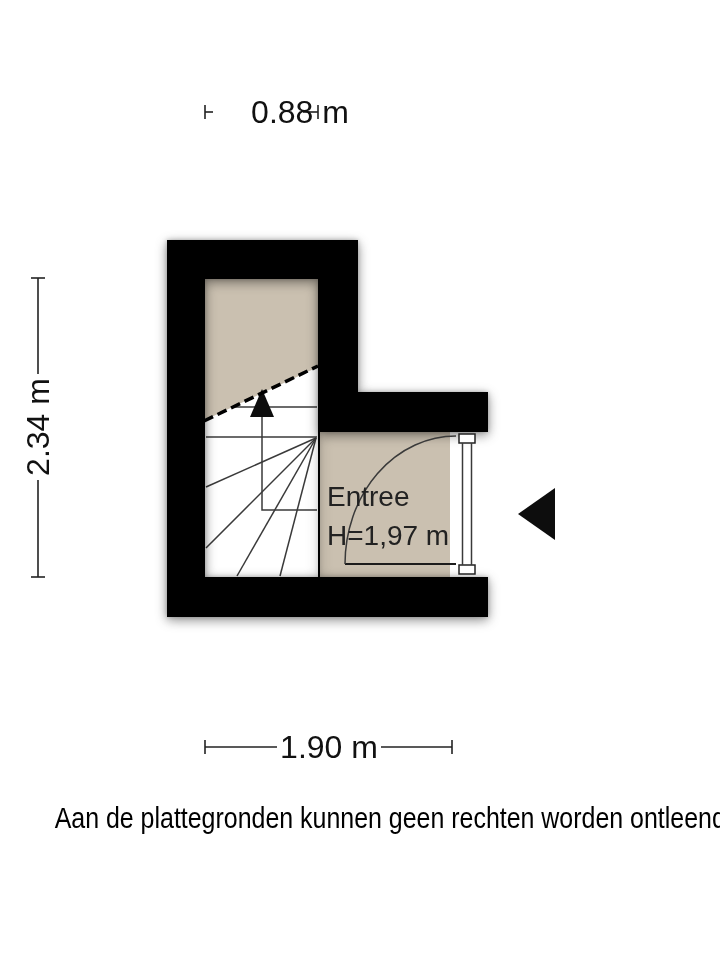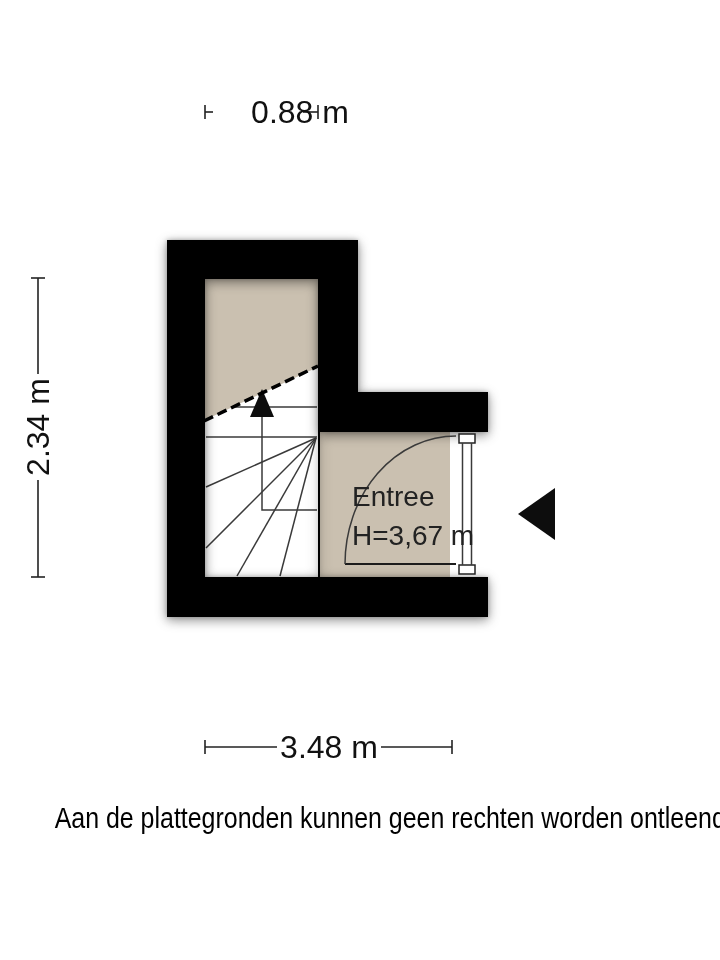--- a/index.html
+++ b/index.html
@@ -23,21 +23,21 @@
   .solid{fill:#0d0d0d;}
   .shadowed{filter:drop-shadow(0 3px 6px rgba(0,0,0,0.38)) drop-shadow(0 0 2px rgba(0,0,0,0.25));}
   .label{
     position:absolute;white-space:nowrap;
     font-size:32px;color:#111;
     transform:translate(-50%,-50%);
   }
   .label.rot{transform:translate(-50%,-50%) rotate(-90deg);}
   .room-label{
     position:absolute;left:327px;top:477px;
-    font-size:28px;line-height:39px;color:#222;margin-left:25px;
+    font-size:28px;line-height:39px;color:#222;
   }
   .footer{
     position:absolute;left:0;top:803px;width:720px;
     text-align:center;font-size:29px;line-height:31px;color:#000;
   }
   .footer .squeeze{display:inline-block;transform:scaleX(0.86);transform-origin:center;white-space:nowrap;}
 </style>
 </head>
 <body>
 
@@ -97,24 +97,24 @@
     <g>
       <line class="dimline" x1="205" y1="740" x2="205" y2="754"></line>
       <line class="dimline" x1="452" y1="740" x2="452" y2="754"></line>
       <line class="dimline" x1="205" y1="747" x2="277" y2="747"></line>
       <line class="dimline" x1="381" y1="747" x2="452" y2="747"></line>
     </g>
   </svg>
 
   <div class="label" style="left:262px;top:112px;margin-left:38px;">0.88 m</div>
   <div class="label rot" style="left:38px;top:427px;">2.34 m</div>
-  <div class="label" style="left:329px;top:747px;">3.48 m</div>
+  <div class="label" style="left:329px;top:747px;">1.90 m</div>
 
   <div class="room-label">
     <div>Entree</div>
-    <div>H=3,67 m</div>
+    <div>H=1,97 m</div>
   </div>
 
   <div class="footer">
     <div><span class="squeeze">Aan de plattegronden kunnen geen rechten worden ontleend</span></div>
   </div>
 
 </div>
 
 </body></html>

